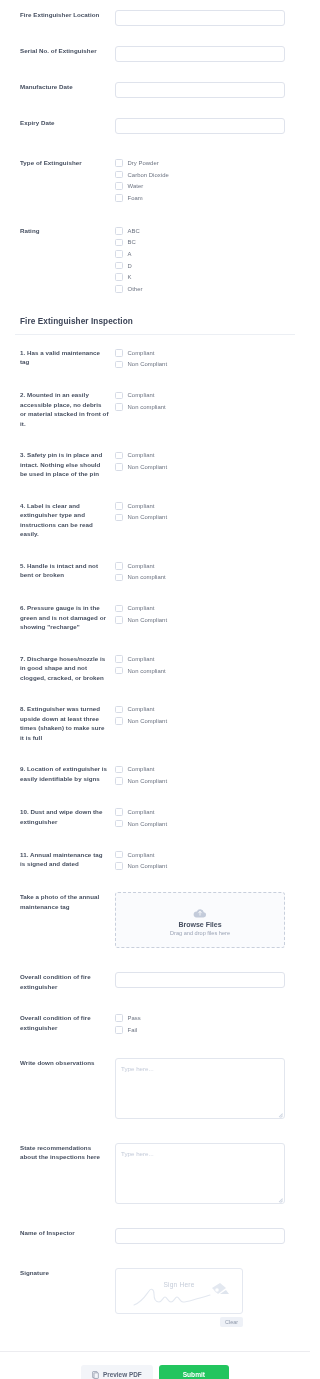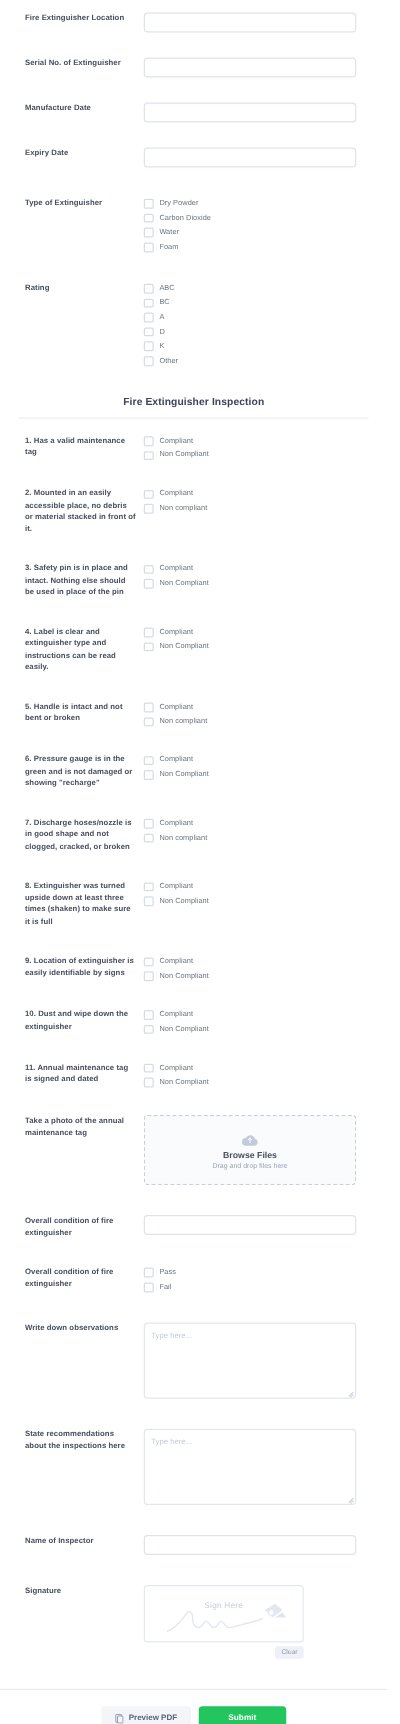--- a/index.html
+++ b/index.html
@@ -94,21 +94,20 @@
   .cb-txt {
     font-size: 5.9px;
     color: #6b7280;
     line-height: 8px;
     letter-spacing: .05px;
   }
 
   
   .section {
     padding: 14px 5px 0 5px;
-    text-align: center;
   }
   .section-title {
     font-size: 8.2px;
     font-weight: 700;
     color: #3b4356;
     letter-spacing: .1px;
   }
   .divider {
     height: 1px;
     background: #eceff4;

